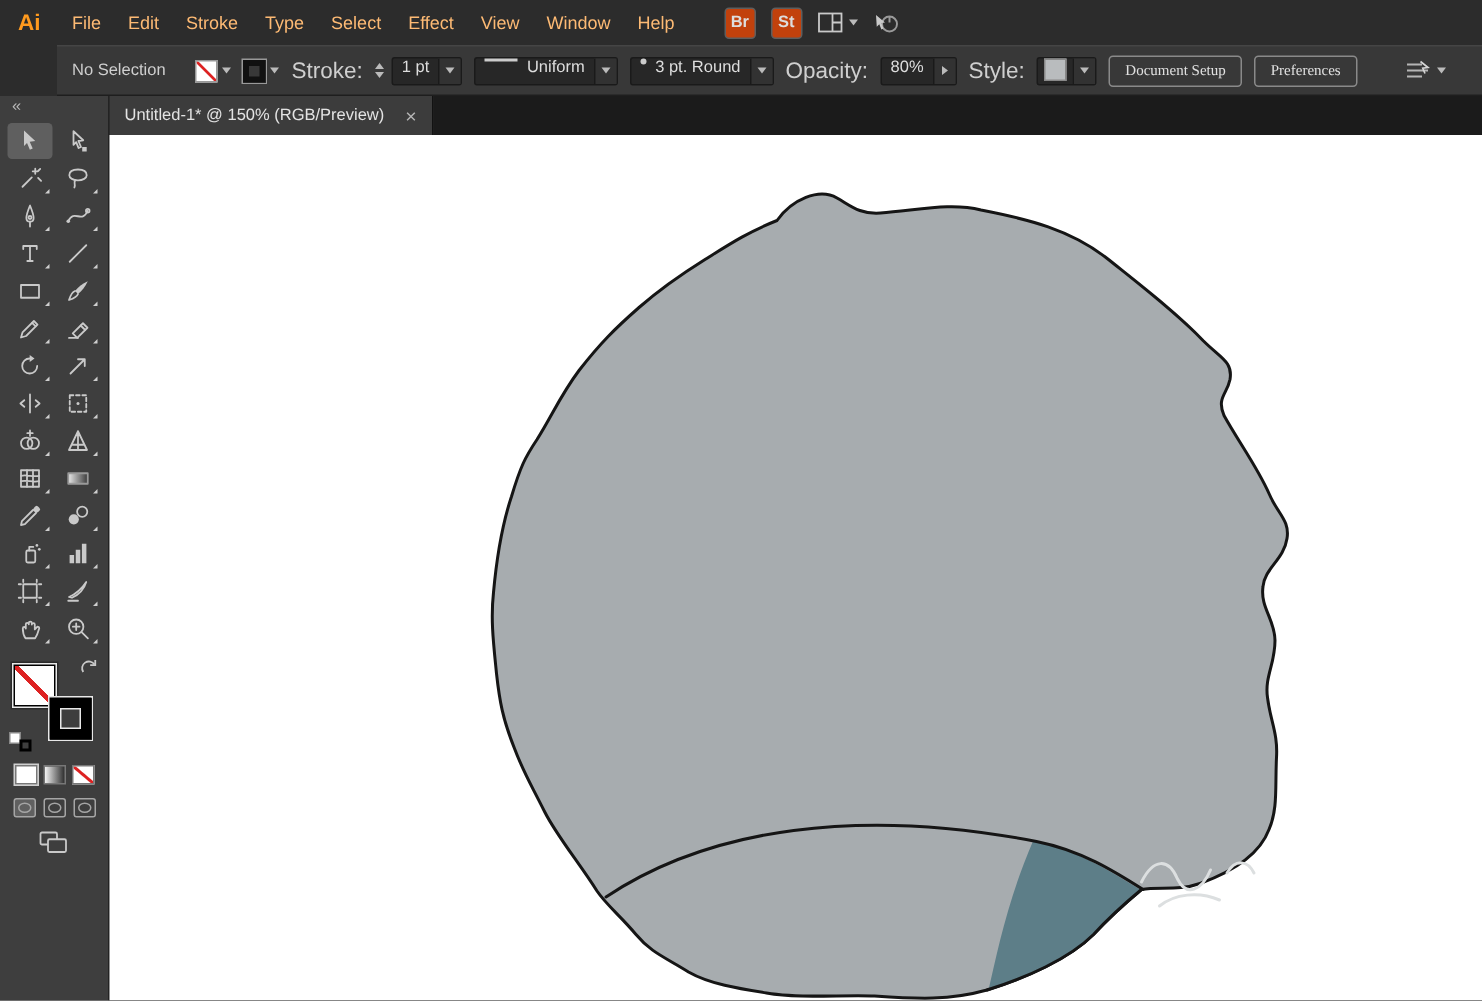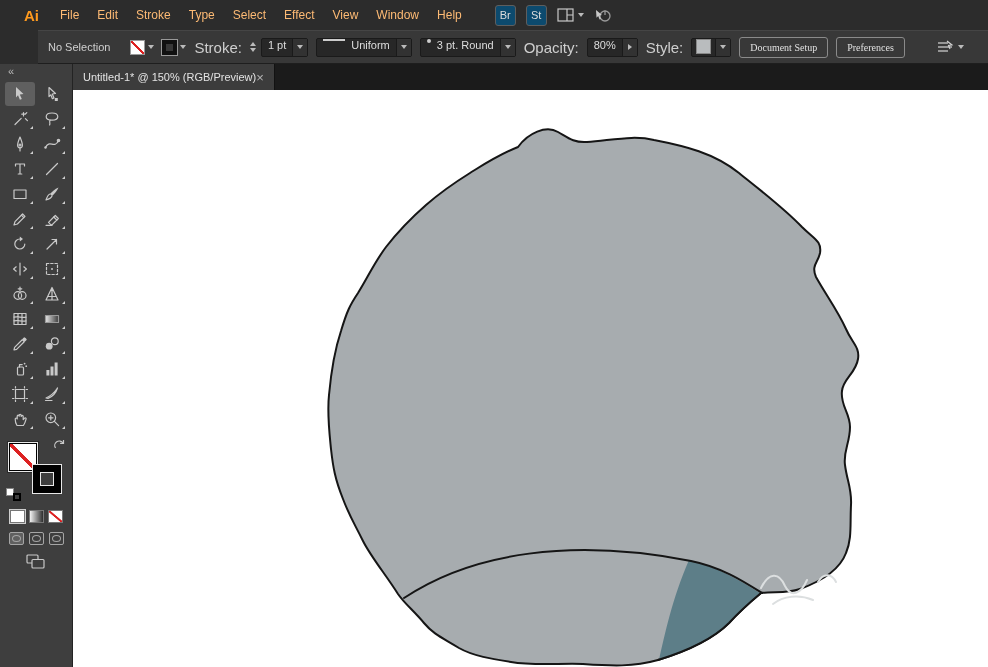--- a/index.html
+++ b/index.html
@@ -1,27 +1,27 @@
 <!DOCTYPE html>
 <html><head>
 <meta charset="utf-8">
 <style>
   html,body{margin:0;padding:0;background:#6a6a6a;}
   .app{position:relative;width:988px;height:667px;background:#2c2c2c;overflow:hidden;
        font-family:"Liberation Sans",sans-serif;-webkit-font-smoothing:antialiased;}
 
   
-  .menubar{position:absolute;top:0;left:16px;right:0;height:30px;background:#2c2c2c;
+  .menubar{position:absolute;top:0;left:4px;right:0;height:30px;background:#2c2c2c;
            display:flex;align-items:center;padding-left:8px;box-sizing:border-box;}
   .logo{color:#ff9a1e;font-weight:bold;font-size:15px;margin-right:12px;}
   .menu-items{display:flex;align-items:center;}
   .menu-item{color:#fdba74;font-size:12px;padding:0 9px;cursor:default;white-space:nowrap;}
   .appbar-right{display:flex;align-items:center;gap:10px;margin-left:24px;}
-  .badge{width:21px;height:21px;background:#0c4a6e;border:1px solid #5e5e5e;border-radius:3px;
-         color:#ddd;font-size:11px;font-weight:normal;display:flex;align-items:center;justify-content:center;box-sizing:border-box;}
+  .badge{width:21px;height:21px;background:#c2410c;border:1px solid #5e5e5e;border-radius:3px;
+         color:#ddd;font-size:11px;font-weight:bold;display:flex;align-items:center;justify-content:center;box-sizing:border-box;}
   .ws{display:inline-flex;align-items:center;gap:4px;}
   .appbar-right svg{display:block;}
 
   
   .controlbar{position:absolute;top:30px;left:0;right:0;height:34px;background:#383838;
               border-top:1px solid #454545;border-bottom:1px solid #1e1e1e;box-sizing:border-box;
               display:flex;align-items:center;padding:0 10px;gap:8px;margin-left:38px;}
   .ctl-status{color:#cfcfcf;font-size:11px;margin-right:12px;white-space:nowrap;}
   .swatch-ctl{display:inline-flex;align-items:center;gap:3px;}
   .sw{width:15px;height:15px;display:inline-block;border:1px solid #999;background:#fff;box-sizing:border-box;}
@@ -39,21 +39,21 @@
                border-left:1px solid #1a1a1a;background:#323232;}
   .profile-line{width:22px;height:2px;background:#ccc;margin-left:6px;}
   .brush-dot{width:4px;height:4px;border-radius:50%;background:#ccc;margin-left:6px;}
   .style-sw{width:13px;height:13px;background:#b9bcbe;border:1px solid #888;margin:0 4px;}
   .ctl-btn{background:transparent;border:1px solid #8a8a8a;border-radius:3px;color:#e0e0e0;font-size:10px;
            height:21px;padding:0 10px;font-family:Liberation Serif, serif;white-space:nowrap;}
   .ctl-right{margin-left:auto;display:inline-flex;align-items:center;gap:4px;padding-right:14px;}
 
   
   .tabstrip{position:absolute;top:64px;left:73px;right:0;height:26px;background:#1b1b1b;display:flex;align-items:stretch;}
-  .tab{background:#3c3c3c;display:flex;align-items:center;padding:0 10px;border-right:1px solid #121212;}
+  .tab{background:#3c3c3c;display:flex;align-items:center;padding:0 10px;gap:14px;border-right:1px solid #121212;}
   .tab-title{color:#e3e3e3;font-size:11px;white-space:nowrap;}
   .tab-close{color:#b5b5b5;font-size:13px;line-height:1;cursor:default;}
 
   
   .toolbar{position:absolute;top:64px;left:0;bottom:0;width:73px;background:#3e3e3e;border-right:1px solid #232323;box-sizing:border-box;}
   .tb-header{height:17px;color:#b9b9b9;font-size:11px;padding:1px 0 0 8px;letter-spacing:1px;}
   .tool-grid{display:grid;grid-template-columns:repeat(2,30px);gap:1px 2px;justify-content:center;}
   .tool{position:relative;height:24px;display:flex;align-items:center;justify-content:center;border-radius:3px;}
   .tool svg{width:18px;height:18px;fill:none;stroke:#c9c9c9;stroke-width:1.2;stroke-linecap:round;stroke-linejoin:round;}
   .tool svg .f{fill:#c9c9c9;stroke:none;}

